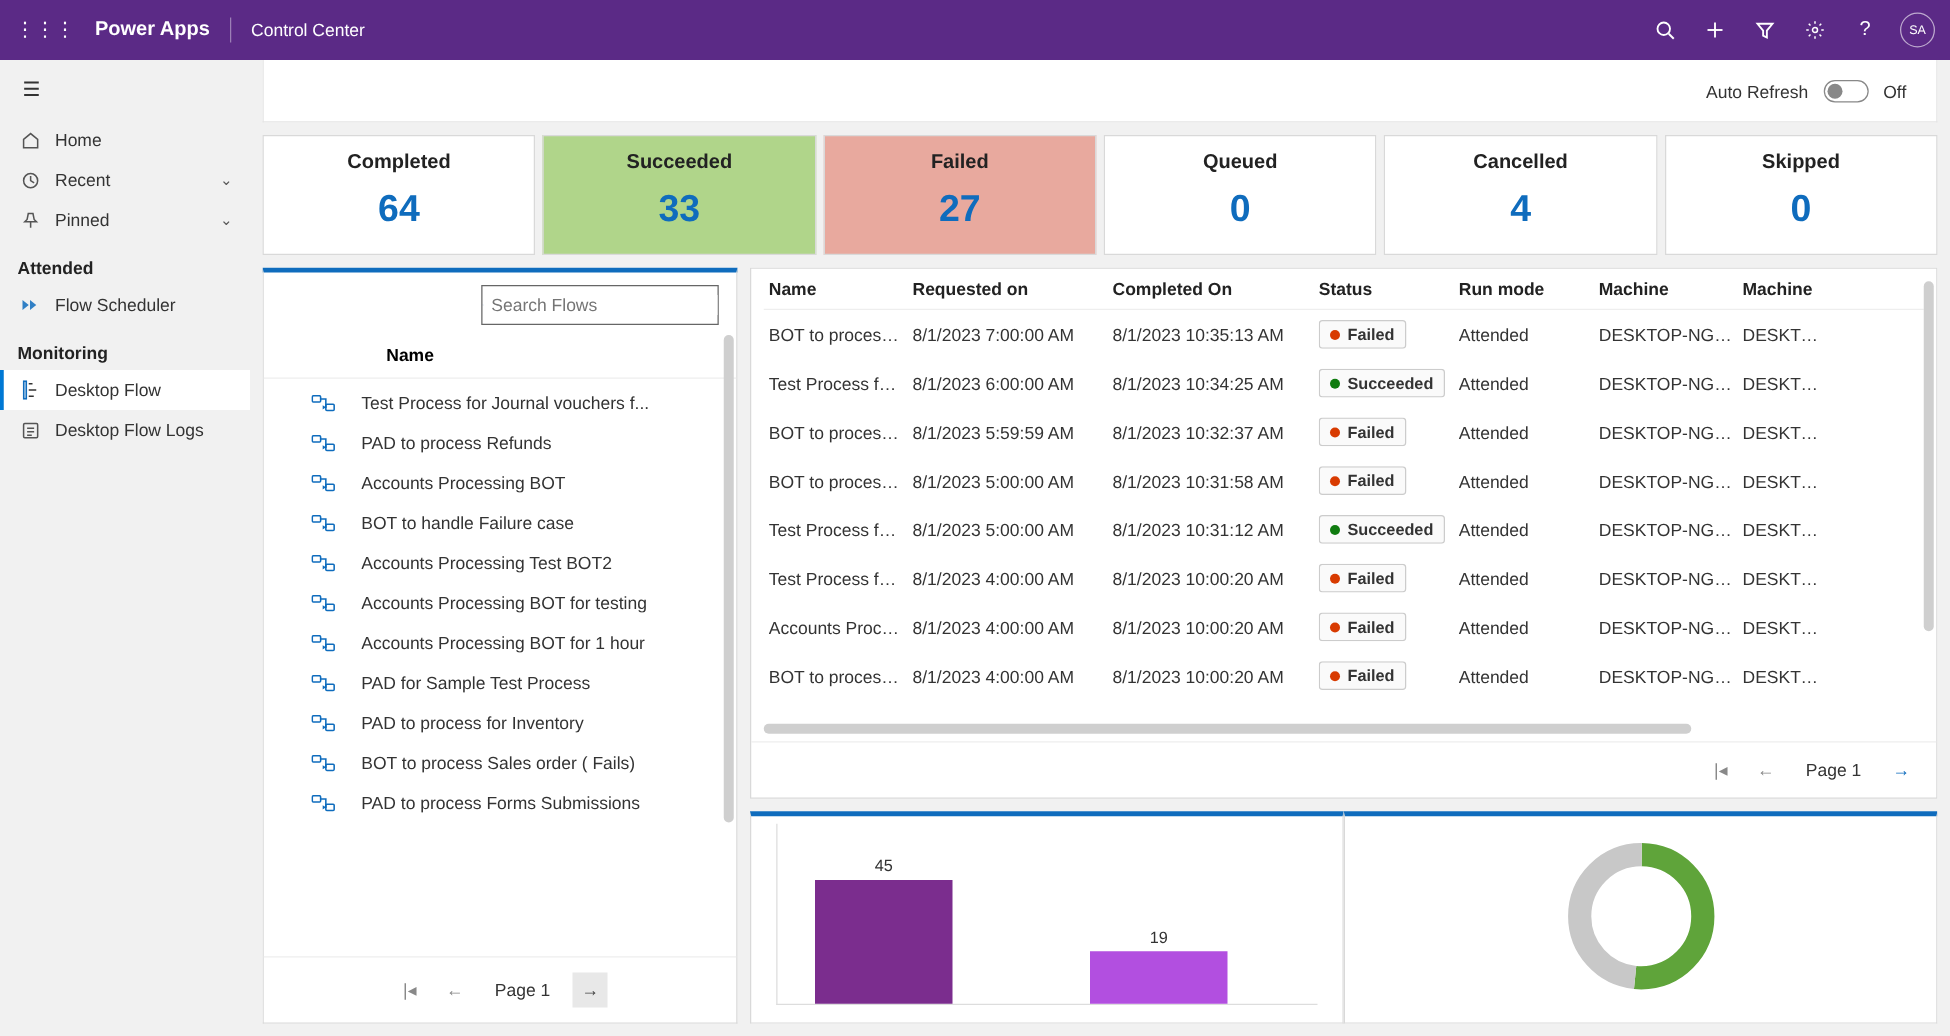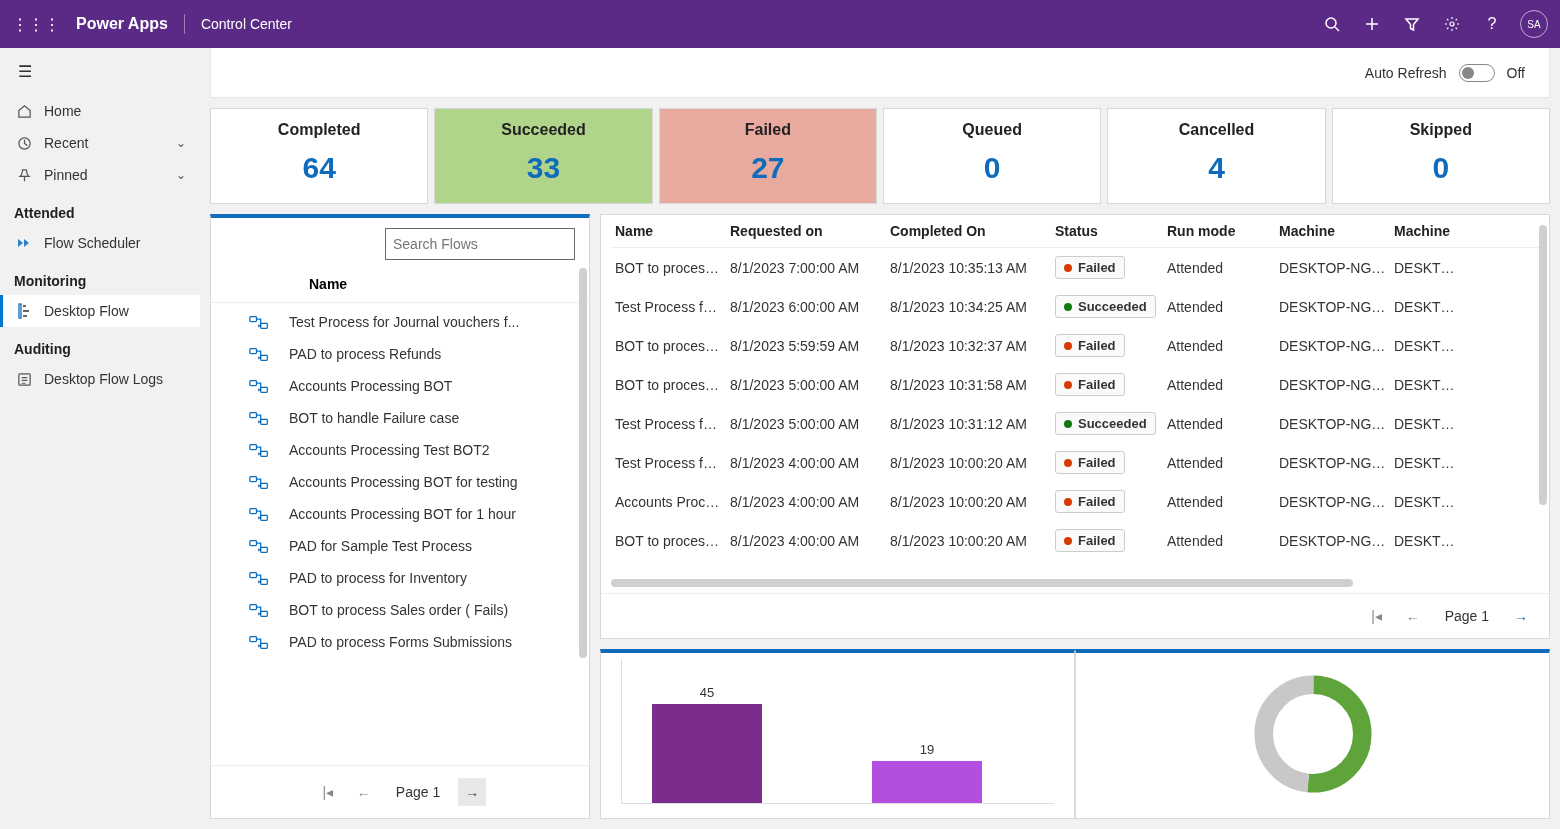--- a/index.html
+++ b/index.html
@@ -183,21 +183,20 @@
     <div class="nav-item selected">
       <span class="icon desktop-icon">
         <svg viewBox="0 0 16 16" fill="none" stroke="#0f6cbd" stroke-width="1.3">
             <rect x="3" y="1" width="2" height="14"></rect>
             <path d="M7 3h3M7 8h6M7 13h4" stroke="#333"></path>
           </svg>
       </span>
       <span>Desktop Flow</span>
     </div>
 
-    <div class="nav-section">Auditing</div>
     <div class="nav-item">
       <span class="icon">
         <svg width="15" height="15" viewBox="0 0 16 16" fill="none" stroke="#555" stroke-width="1.3">
             <rect x="2" y="2" width="12" height="12" rx="1"></rect>
             <path d="M5 6h6M5 9h6M5 12h4"></path>
           </svg>
       </span>
       <span>Desktop Flow Logs</span>
     </div>
   </div>

